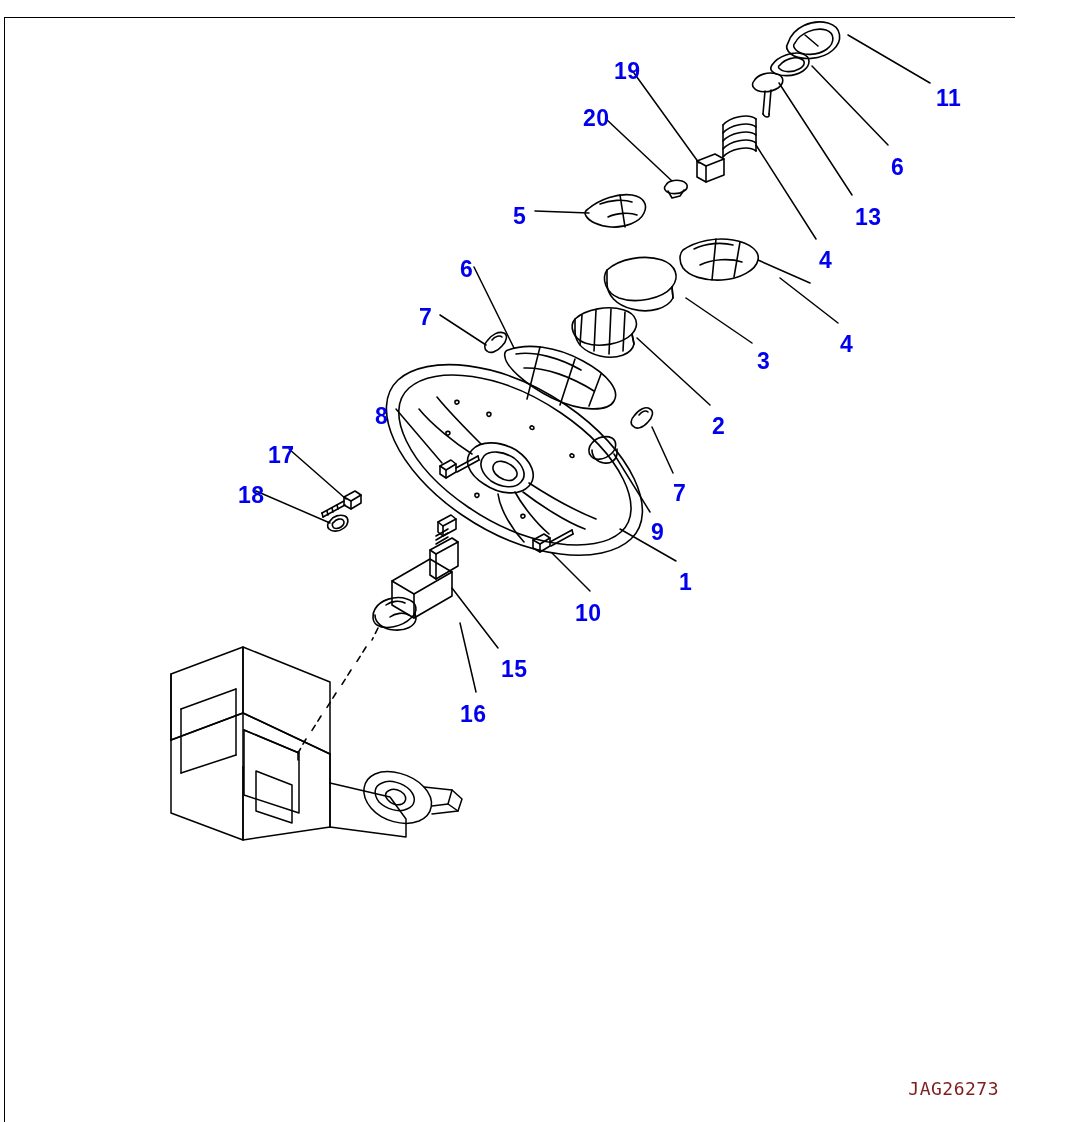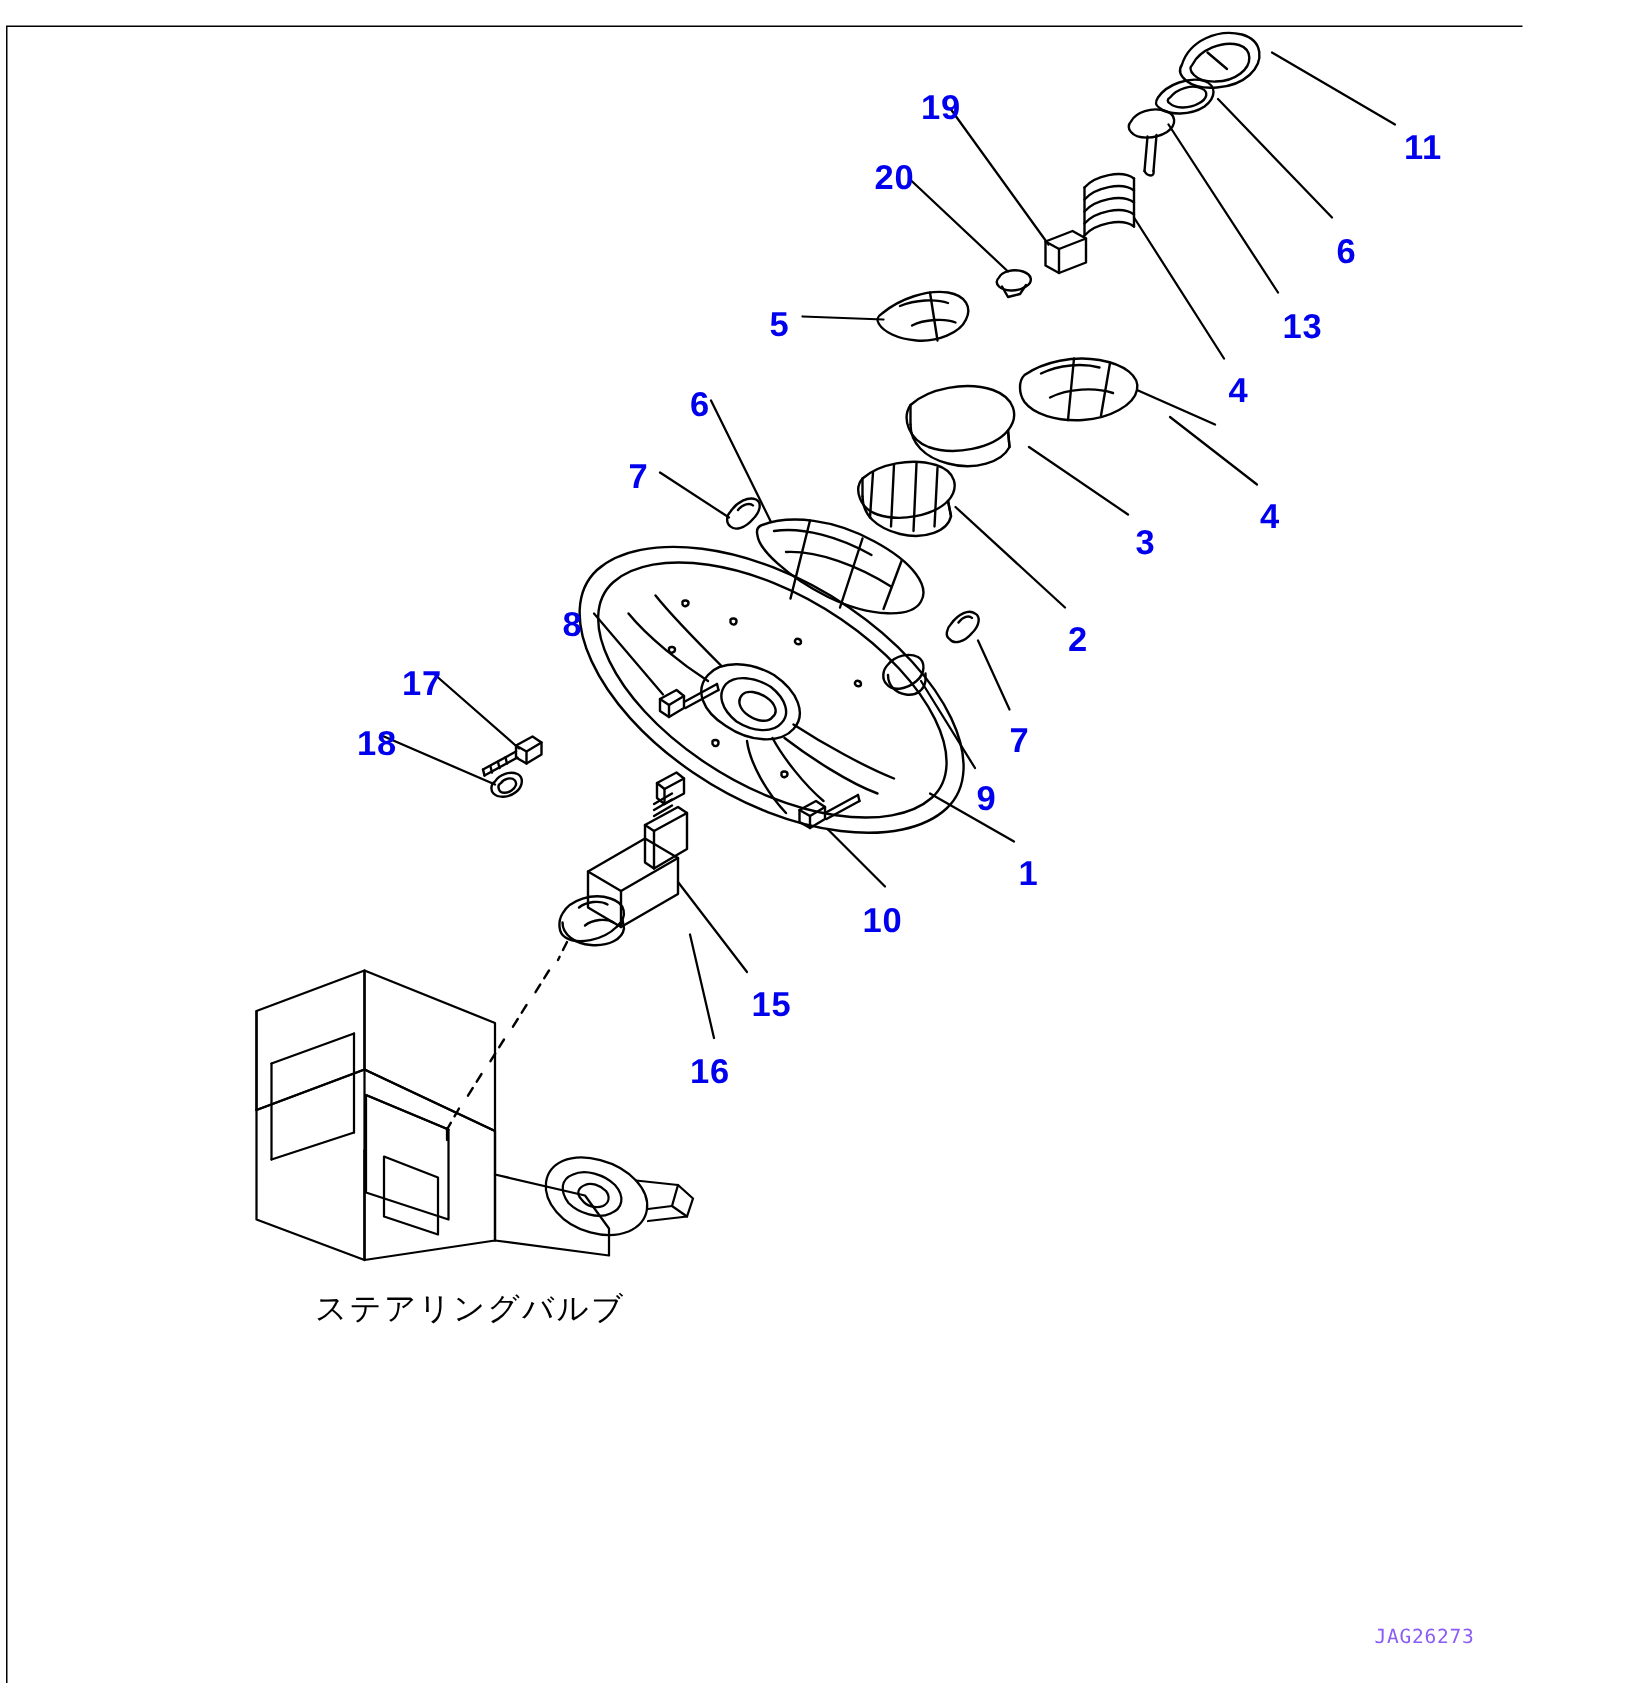--- a/index.html
+++ b/index.html
@@ -58,25 +58,25 @@
   }
   #caption-en {
     font-family: "DejaVu Sans Mono", monospace;
     font-size: 22px;
     letter-spacing: 2.2px;
     left: 210px;
     top: 873px;
   }
   #drawing-code {
     position: absolute;
-    right: 32px;
+    right: 16px;
     bottom: 36px;
-    color: #8b5cf6;
+    color: #7f1d1d;
     font-family: "DejaVu Sans Mono", monospace;
-    font-size: 13px;
+    font-size: 18px;
     letter-spacing: 0.5px;
     white-space: nowrap;
   }
   #corner-dot {
     position: absolute;
     left: 7px;
     bottom: 7px;
     width: 3px;
     height: 3px;
     background: #000000;
@@ -341,17 +341,16 @@
   <div class="callout" style="left:375px; top:392px;">8</div>
   <div class="callout" style="left:673px; top:469px;">7</div>
   <div class="callout" style="left:651px; top:508px;">9</div>
   <div class="callout" style="left:268px; top:431px;text-align:right;">17</div>
   <div class="callout" style="left:238px; top:471px;">18</div>
   <div class="callout" style="left:679px; top:558px;">1</div>
   <div class="callout" style="left:575px; top:589px;">10</div>
   <div class="callout" style="left:501px; top:645px;">15</div>
   <div class="callout" style="left:460px; top:690px;">16</div>
 
-  <div class="caption" id="caption-jp">ステアリングバルブ</div>
 
   <div id="drawing-code">JAG26273</div>
   <div id="corner-dot"></div>
 </div>
 
 </body></html>

